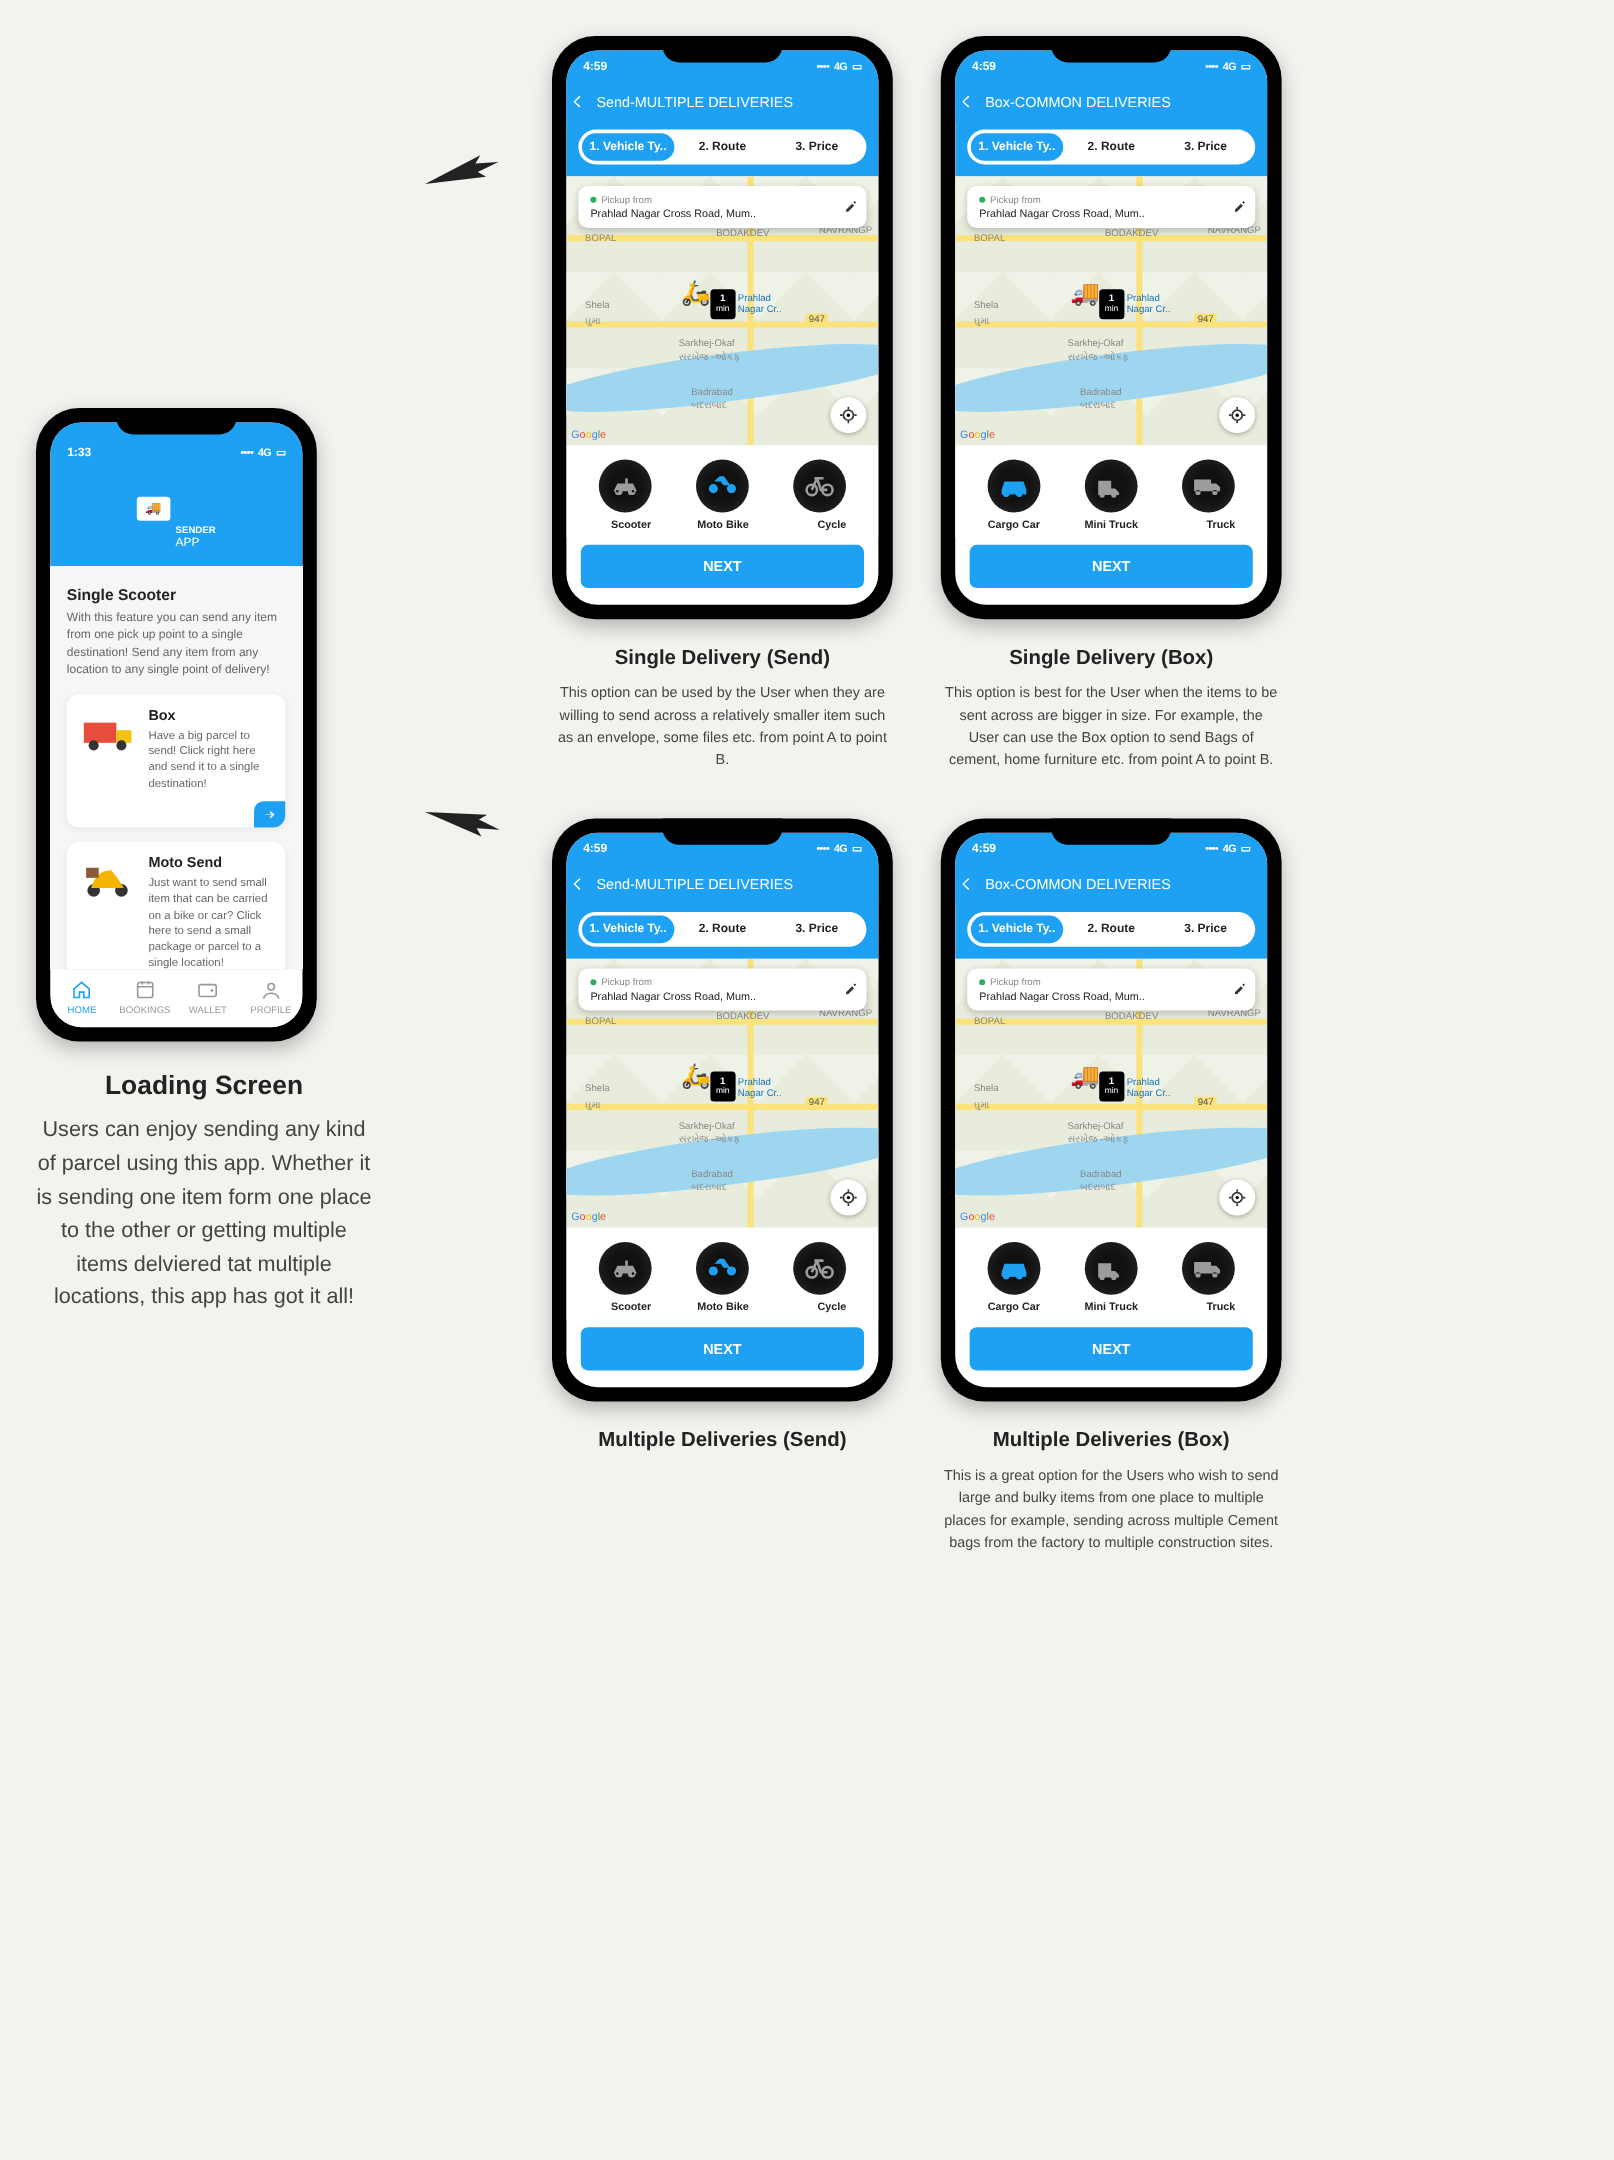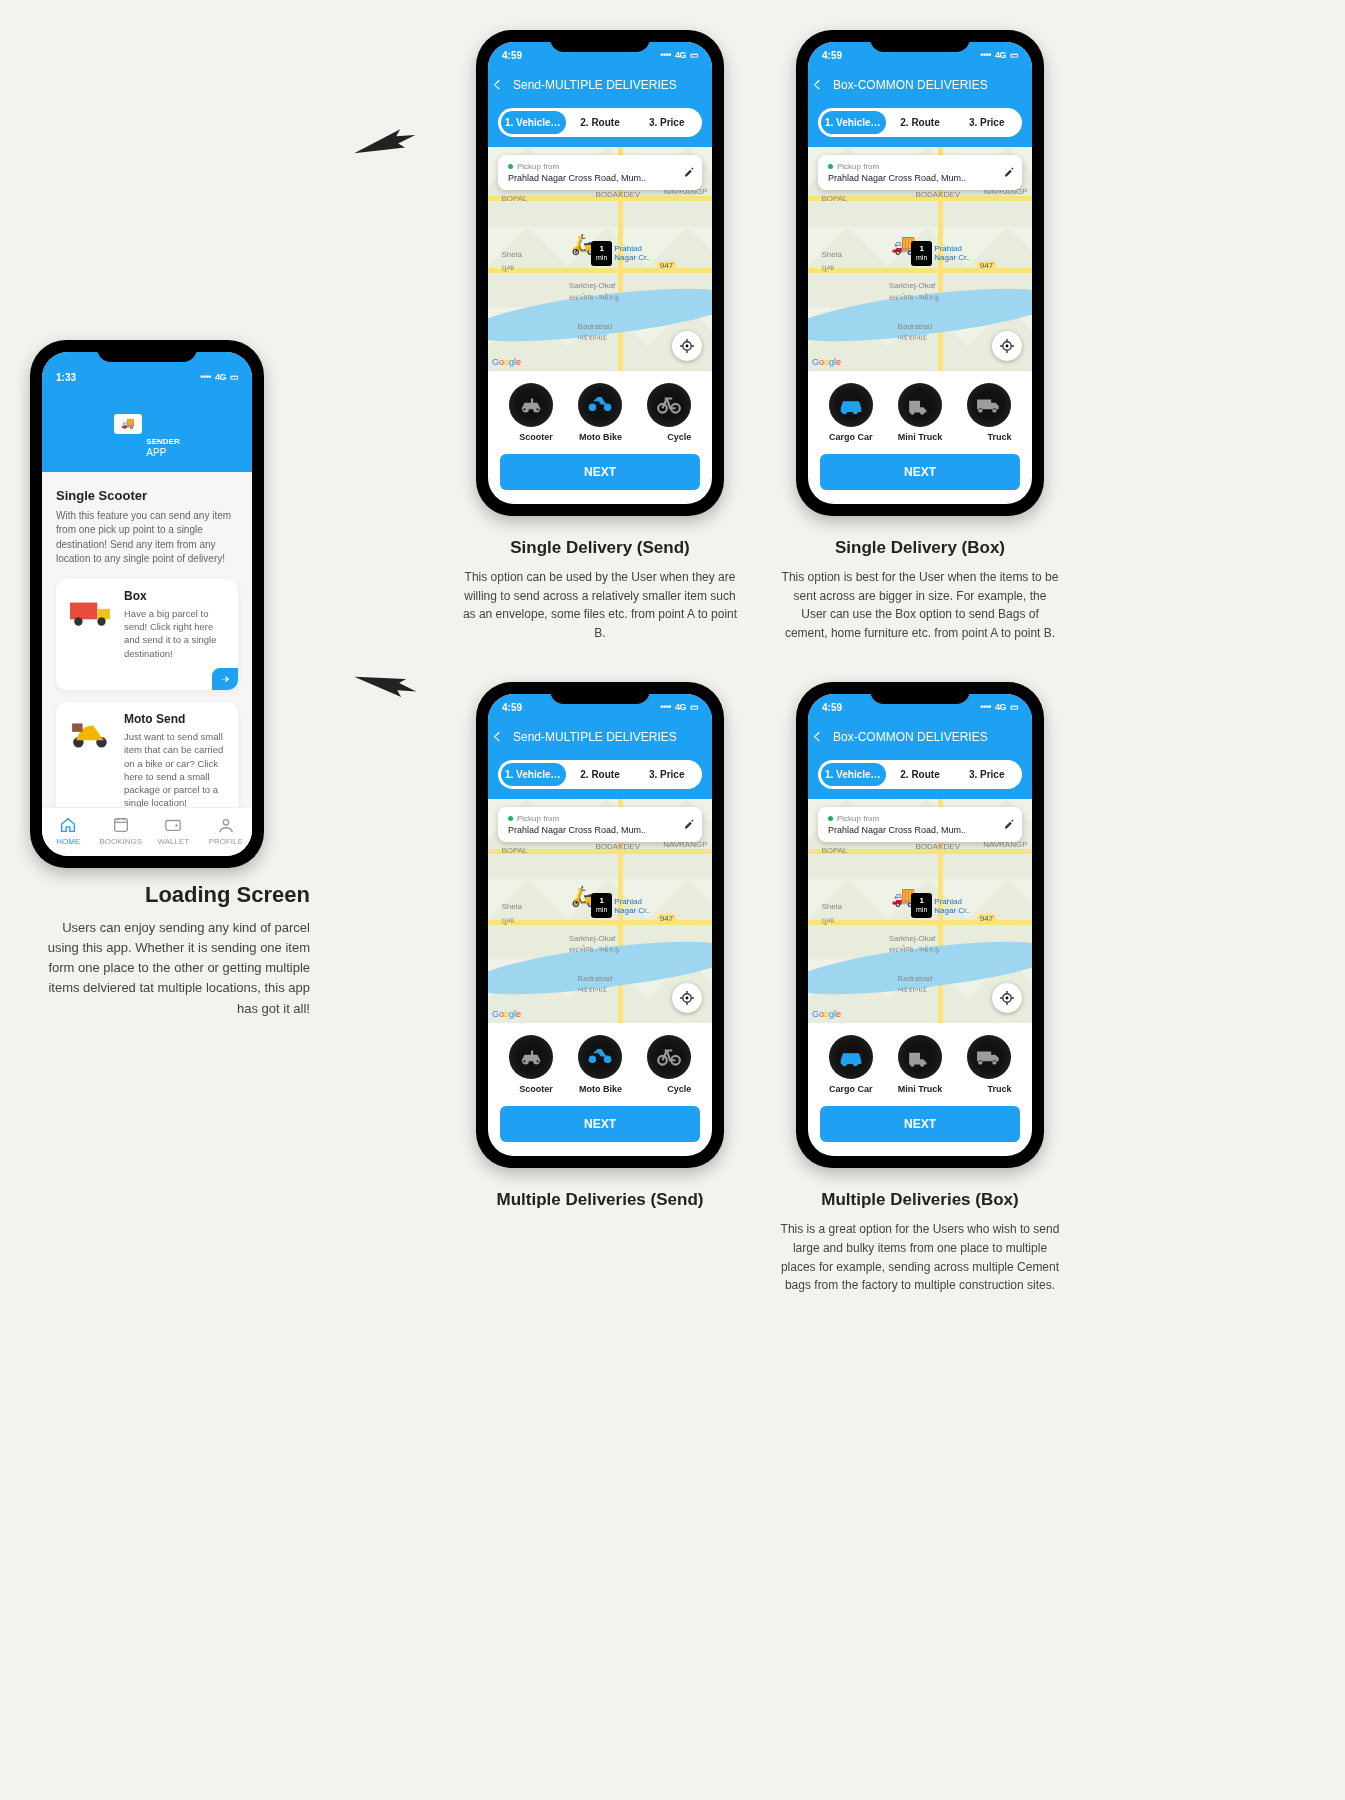--- a/index.html
+++ b/index.html
@@ -2,21 +2,21 @@
 <html><head>
 <meta charset="utf-8">
 <style>
   * { box-sizing: border-box; margin: 0; padding: 0; font-family: "Helvetica Neue", Arial, sans-serif; }
   body { background: #f2f2ef; padding: 30px; font-size: 14px; color: #222; }
 
   .layout { display: flex; gap: 40px; align-items: flex-start; }
 
   
   .phone {
-    width: 248px;
+    width: 284px;
     background: #000;
     border-radius: 36px;
     padding: 12px;
     position: relative;
     box-shadow: 0 6px 16px rgba(0,0,0,.25);
   }
   .phone.big { width: 234px; }
 
   .screen {
     background: #fff;
@@ -183,23 +183,23 @@
   }
 
   
   .caption { text-align:center; margin-top:22px; max-width:280px; }
   .caption h3{ font-size:17px; font-weight:800; margin-bottom:10px; }
   .caption p { font-size:12px; color:#444; line-height:1.55;}
   .col{ display:flex; flex-direction:column; align-items:center; }
   .grid{ display:grid; grid-template-columns: repeat(2, 1fr); gap:40px 40px; }
 
   .left-col { display:flex; flex-direction:column; align-items:flex-start; margin-top:310px;}
-  .left-col .caption{ text-align:right; margin-top:14px;}
+  .left-col .caption{ text-align:center; margin-top:24px;}
   .left-col .caption h3{ font-size:22px; }
-  .left-col .caption p{ font-size:13px;}
+  .left-col .caption p{ font-size:18px;}
 
   .arrow{
     width:70px; height:30px;
   }
 
   .mid{ display:flex; flex-direction:column; justify-content:space-around;
         padding:100px 0; gap:510px;}
 
 </style>
 </head>

